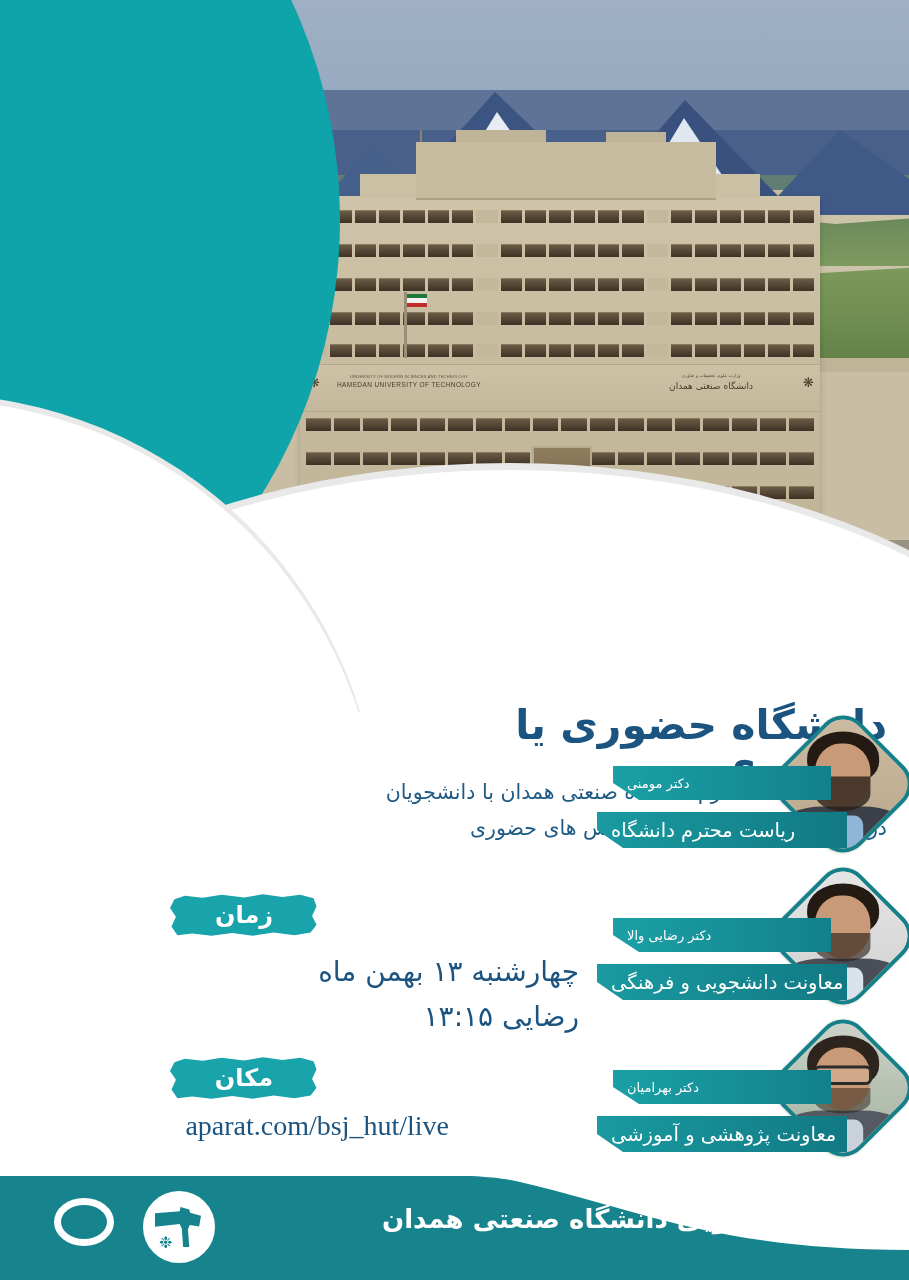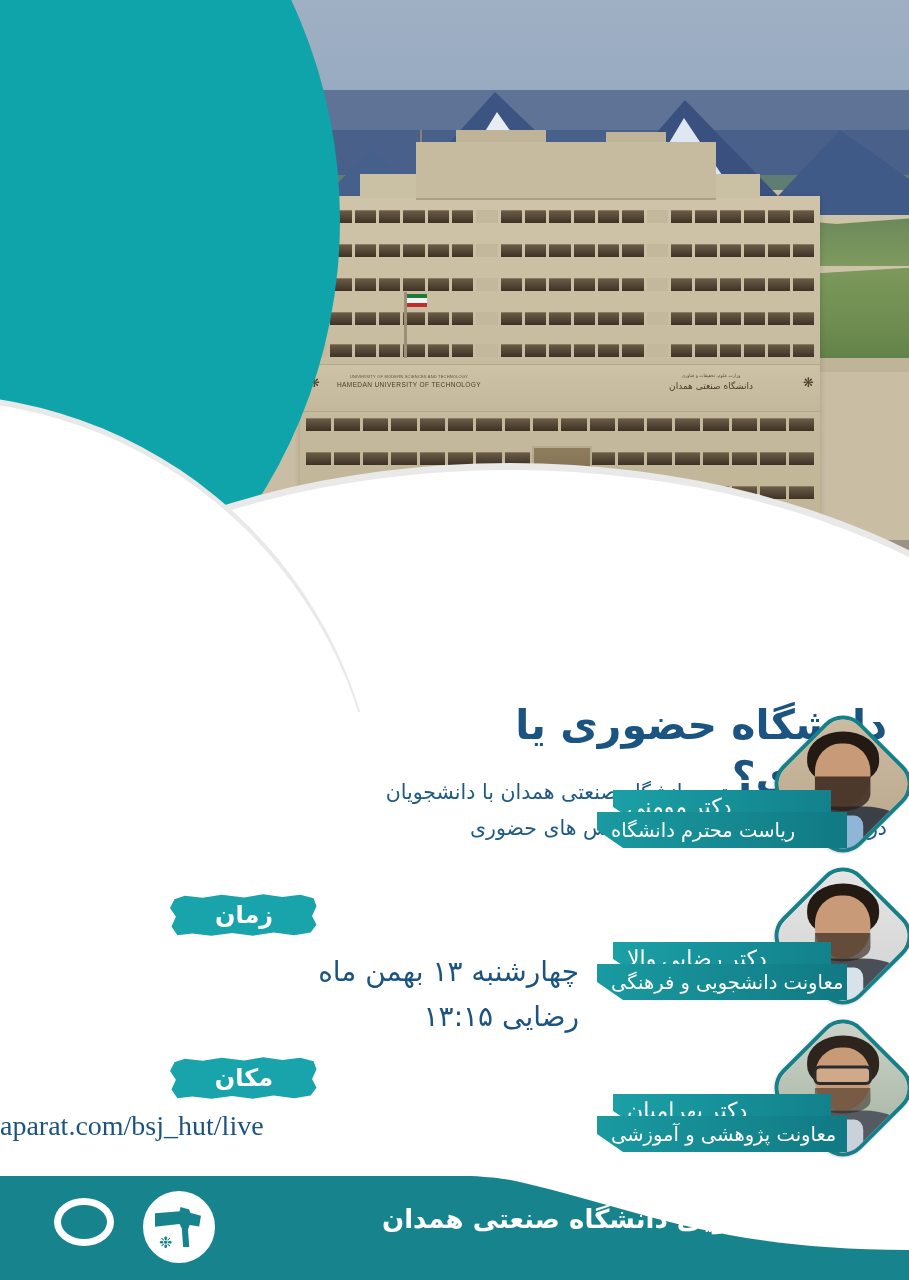--- a/index.html
+++ b/index.html
@@ -241,21 +241,21 @@
     left:0; right:0; top:950px;
     text-align:center;
     font-size:28px;
     color:#1b5480;
     line-height:1.6;
   }
   .timetext div{ padding-right:330px;text-align:right; }
   .urltext{
     position:absolute;
     left:0; right:0; top:1110px;
-    text-align:left;
+    text-align:right;
     padding-right:460px;
     direction:ltr;
     font-family:"Liberation Serif","DejaVu Serif",serif;
     font-size:28px;
     color:#1b5480;
   }
 
   
   .speakers{
     position:absolute;
@@ -319,27 +319,27 @@
   .ribbon-top, .ribbon-bot{
     position:absolute;
     color:#ffffff;
     display:flex; align-items:center;
     justify-content:flex-start;
     padding-right:16px;
     box-sizing:border-box;
     white-space:nowrap;
   }
   .ribbon-top{
-    right:78px; top:68px;
+    right:78px; top:44px;
     width:218px; height:34px;
     background:linear-gradient(to left,#12818b,#1ba0a6);
     clip-path:polygon(0 0, 100% 0, 100% 100%, 26px 100%, 0 50%);
-    font-size:22px;
+    font-size:13px;
     justify-content:flex-end;
-    padding-left:0; padding-right:0; padding-inline-end:14px;font-family:Liberation Serif, serif;
+    padding-left:0; padding-right:0; padding-inline-end:14px;
   }
   .ribbon-bot{
     right:62px; top:90px;
     width:250px; height:36px;
     background:linear-gradient(to left,#117983,#1a9aa1);
     clip-path:polygon(0 0, 100% 0, 100% 100%, 26px 100%, 0 50%);
     font-size:19.5px;
     justify-content:flex-end;
     padding-inline-end:14px;
     text-align:center;

